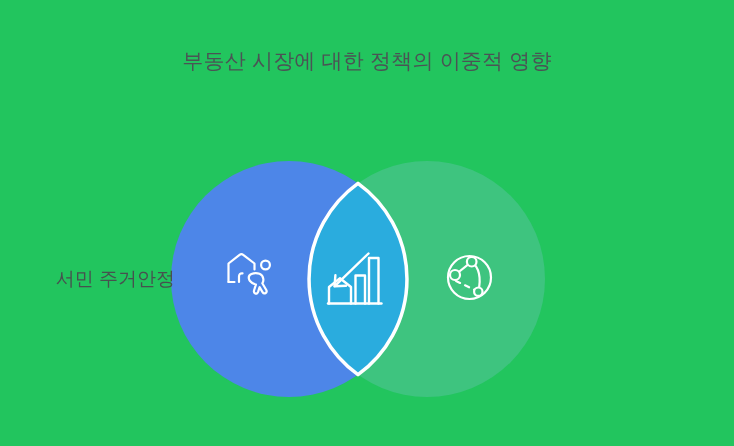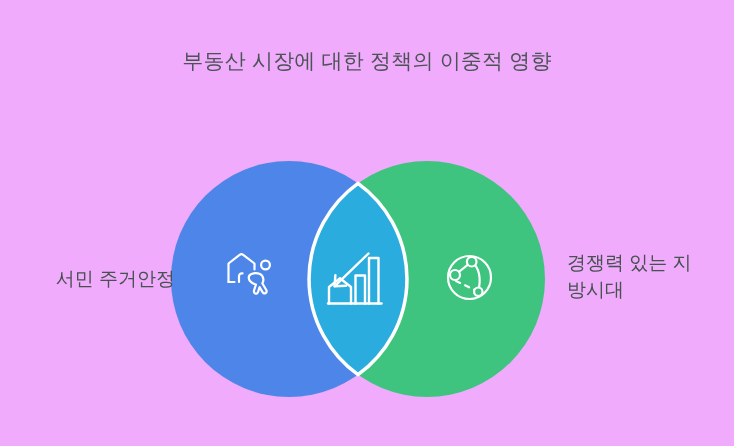--- a/index.html
+++ b/index.html
@@ -1,20 +1,20 @@
 <!DOCTYPE html>
 <html><head>
 <meta charset="utf-8">
 <style>
   html, body { margin: 0; padding: 0; background: #ffffff; }
   .canvas {
     position: relative;
     width: 734px;
     height: 446px;
-    background: #f0abfc;
+    background: #22c55e;
     overflow: hidden;
     font-family: "Liberation Sans", "DejaVu Sans", sans-serif;
   }
   .page-title {
     position: absolute;
     top: 47px; left: 0; width: 734px;
     text-align: center;
     font-size: 21px;
     letter-spacing: 0.2px;
     color: #4b5355;
@@ -92,18 +92,14 @@
       <path d="M 24.7 6.7 Q 36 16 31.3 36.7"></path>
       <path d="M 9 26 L 31.3 36.7" stroke-dasharray="4.5 5.5"></path>
       <circle cx="24.7" cy="6.7" r="4.8" stroke="#ffffff" fill="#3ec47f"></circle>
       <circle cx="8" cy="20" r="5" stroke="#ffffff" fill="#3ec47f"></circle>
       <circle cx="31.3" cy="36.7" r="4.2" stroke="#ffffff" fill="#3ec47f"></circle>
     </g>
   </svg>
 
   <div class="set-label left">서민 주거안정</div>
 
-  <div class="set-label right">
-    <div>경쟁력 있는 지</div>
-    <div>방시대</div>
-  </div>
 
 </div>
 
 </body></html>

